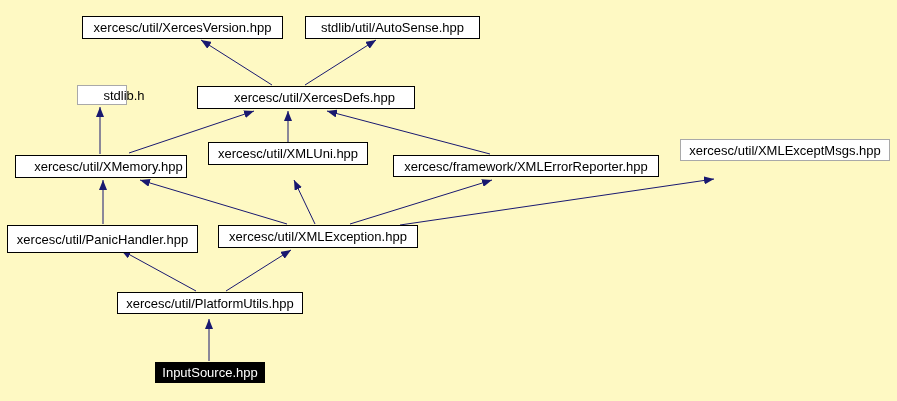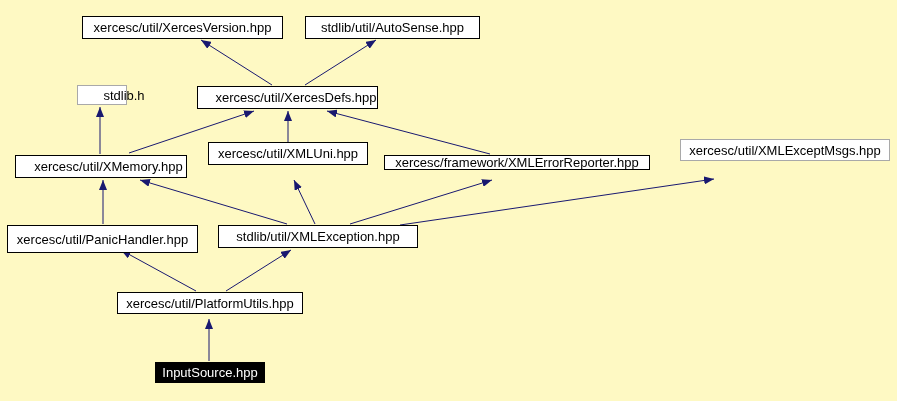--- a/index.html
+++ b/index.html
@@ -56,40 +56,40 @@
   <div id="node-layer">
       <div class="node" style="left: 82px; top: 16px; width: 201px; height: 23px;">
         <span class="lbl">xercesc/util/XercesVersion.hpp</span>
       </div>
       <div class="node" style="left: 305px; top: 16px; width: 175px; height: 23px;">
         <span class="lbl">stdlib/util/AutoSense.hpp</span>
       </div>
       <div class="node truncated" style="left: 77px; top: 85px; width: 50px; height: 20px; padding-left: 44px;">
         <span class="lbl">stdlib.h</span>
       </div>
-      <div class="node" style="left: 197px; top: 86px; width: 181px; height: 23px; padding-left: 17px;">
+      <div class="node" style="left: 197px; top: 86px; width: 218px; height: 23px; padding-left: 17px;">
         <span class="lbl">xercesc/util/XercesDefs.hpp</span>
       </div>
       <div class="node" style="left: 15px; top: 155px; width: 172px; height: 23px; padding-left: 15px;">
         <span class="lbl">xercesc/util/XMemory.hpp</span>
       </div>
       <div class="node" style="left: 208px; top: 142px; width: 160px; height: 23px;">
         <span class="lbl">xercesc/util/XMLUni.hpp</span>
       </div>
-      <div class="node" style="left: 384px; top: 155px; width: 266px; height: 15px;">
+      <div class="node" style="left: 393px; top: 155px; width: 266px; height: 22px;">
         <span class="lbl">xercesc/framework/XMLErrorReporter.hpp</span>
       </div>
       <div class="node truncated" style="left: 680px; top: 139px; width: 210px; height: 22px;">
         <span class="lbl">xercesc/util/XMLExceptMsgs.hpp</span>
       </div>
       <div class="node" style="left: 7px; top: 225px; width: 191px; height: 28px;">
         <span class="lbl">xercesc/util/PanicHandler.hpp</span>
       </div>
       <div class="node" style="left: 218px; top: 225px; width: 200px; height: 23px;">
-        <span class="lbl">stdlib/util/XMLException.hpp</span>
+        <span class="lbl">xercesc/util/XMLException.hpp</span>
       </div>
       <div class="node" style="left: 117px; top: 292px; width: 186px; height: 22px; justify-content: center;">
         <span class="lbl">xercesc/util/PlatformUtils.hpp</span>
       </div>
       <div class="node current" style="left: 155px; top: 362px; width: 110px; height: 21px;">
         <span class="lbl">InputSource.hpp</span>
       </div>
     </div>
 </div>
 

